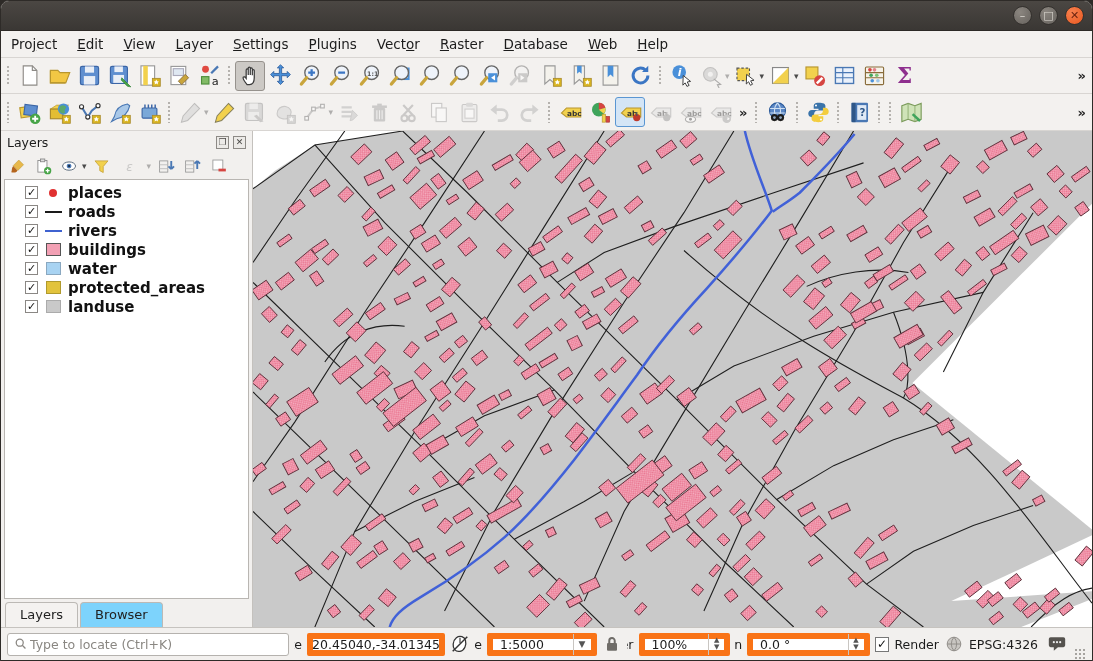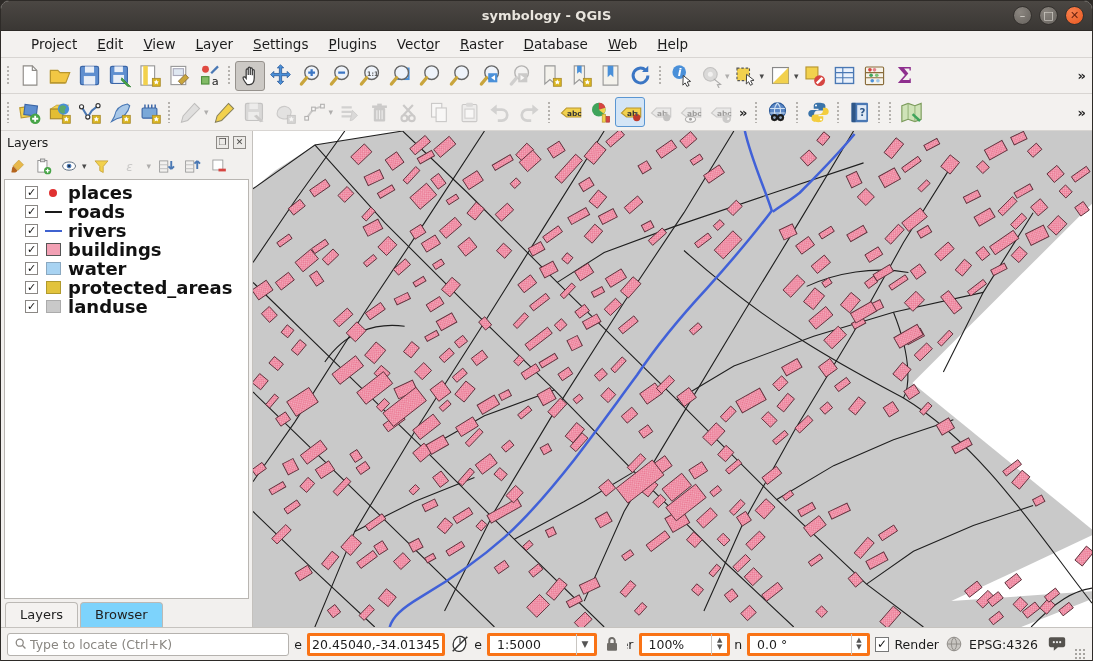--- a/index.html
+++ b/index.html
@@ -5,21 +5,21 @@
   html,body{margin:0;padding:0;background:#2d2a27;font-family:"DejaVu Sans",sans-serif;}
   *{box-sizing:border-box;}
   .window{width:1093px;height:661px;display:flex;flex-direction:column;border-radius:9px 9px 0 0;overflow:hidden;background:#f2f0ee;border:1px solid #2e2b28;}
   
   .titlebar{height:30px;flex:0 0 30px;background:linear-gradient(#4b4743,#3a3734);display:flex;align-items:center;position:relative;border-bottom:1px solid #2c2926;}
   .title{position:absolute;left:0;right:0;text-align:center;color:#e9e5de;font-weight:bold;font-size:13px;}
   .winbtns{position:absolute;right:8px;top:5px;display:flex;gap:7px;}
   .wbtn{width:19px;height:19px;border-radius:50%;display:flex;align-items:center;justify-content:center;font-size:11px;color:#dedad3;background:radial-gradient(circle at 35% 30%,#8b8680,#66625d);border:1px solid #34312e;cursor:default;}
   .wbtn.close{background:radial-gradient(circle at 35% 30%,#f8814f,#e8571f);color:#6d2410;font-weight:bold;}
   
-  .menubar{height:27px;flex:0 0 27px;background:#f3f1ef;display:flex;align-items:center;padding-left:20px;border-bottom:1px solid #d8d5d2;}
+  .menubar{height:27px;flex:0 0 27px;background:#f3f1ef;display:flex;align-items:center;padding-left:0;border-bottom:1px solid #d8d5d2;}
   .menu-item{padding:3px 10px;font-size:13.5px;color:#1c1c1c;}
   .menu-item u{text-decoration:underline;}
   
   .toolbar{background:#f3f1ef;display:flex;align-items:center;padding:1px 2px;border-bottom:1px solid #d8d5d2;}
   .toolbar.r1{height:36px;flex:0 0 36px;}
   .toolbar.r2{height:37px;flex:0 0 37px;}
   .tbtn{height:30px;min-width:30px;display:flex;align-items:center;justify-content:center;border-radius:3px;padding:0 1px;}
   .tbtn svg{width:25px;height:25px;}
   .tbtn.active{background:#ccc9c5;border:1px solid #96928d;}
   .tbtn.sel{background:#d4e5f6;border:1px solid #5a96d2;}
@@ -35,48 +35,47 @@
   .dock-header{height:22px;display:flex;align-items:center;padding:0 6px;font-size:12.5px;color:#1c1c1c;}
   .dock-header .sp{flex:1;}
   .dhbtn{width:13px;height:13px;border:1px solid #8d8a86;background:#eceae7;color:#4a4846;font-size:9px;line-height:11px;text-align:center;margin-left:4px;}
   .panel-toolbar{height:26px;display:flex;align-items:center;padding:0 4px;gap:2px;}
   .ptbtn{width:24px;height:22px;display:flex;align-items:center;justify-content:center;}
   .ptbtn svg{width:19px;height:19px;}
   .layer-list{flex:1;background:#fff;border:1px solid #b9b6b2;margin:0 3px;overflow:hidden;padding-top:3px;}
   .layer-row{display:flex;align-items:center;height:19px;padding-left:20px;gap:6px;}
   .lcheck{width:13px;height:13px;border:1px solid #8a8784;background:#fff;font-size:11px;line-height:12px;text-align:center;color:#111;flex:0 0 13px;}
   .lswatch{width:18px;display:flex;align-items:center;justify-content:center;flex:0 0 18px;}
-  .lname{font-size:18px;font-weight:600;color:#111;}
+  .lname{font-size:15px;font-weight:600;color:#111;}
   .lname.activelayer{}
   .dock-tabs{height:28px;flex:0 0 28px;display:flex;align-items:flex-end;padding-left:4px;gap:2px;background:#f2f0ee;}
   .dtab{padding:4px 14px 5px;font-size:13px;border:1px solid #bcb9b5;border-bottom:none;border-radius:4px 4px 0 0;background:#7dd3fc;color:#222;}
   .dtab.active{background:#f4f2f0;}
   .mapwrap{flex:1;position:relative;min-width:0;background:#fff;}
   .mapwrap svg{position:absolute;inset:0;width:100%;height:100%;}
   
   .statusbar{height:33px;flex:0 0 33px;background:#f2f0ee;border-top:1px solid #c6c3bf;display:flex;align-items:center;padding:0 6px;gap:5px;font-size:12.5px;color:#1c1c1c;}
   .locator{width:282px;height:23px;background:#fff;border:1px solid #b5b2ae;border-radius:3px;display:flex;align-items:center;padding:0 6px;flex:0 0 282px;}
   .locator input{border:none;outline:none;flex:1;font-size:12.5px;font-family:"DejaVu Sans",sans-serif;color:#333;background:transparent;}
   .locator input::placeholder{color:#8a8782;}
   .trunc{overflow:hidden;white-space:nowrap;direction:rtl;color:#1c1c1c;flex:0 0 auto;}
-  .sbox{background:#fff;border:3px solid #f97316;border-radius:2px;height:23px;display:flex;align-items:center;padding:0 7px;}
+  .sbox{background:#fff;border:6px solid #f97316;border-radius:2px;height:23px;display:flex;align-items:center;padding:0 7px;}
   .spin{display:flex;flex-direction:column;justify-content:center;border-left:1px solid #c9c6c2;height:21px;width:16px;align-items:center;color:#555;}
   .spin span{font-size:7px;line-height:7px;}
   .combo-dd{border-left:1px solid #c9c6c2;height:21px;width:18px;display:flex;align-items:center;justify-content:center;color:#555;font-size:9px;}
   .sb-icon svg{width:20px;height:20px;display:block;}
   .render-check{width:15px;height:15px;border:1px solid #777;background:#fff;font-size:12px;line-height:13px;text-align:center;color:#111;}
   .grip{width:12px;height:12px;margin-left:2px;background-image:radial-gradient(#a6a39f 1px,transparent 1.1px);background-size:4px 4px;align-self:flex-end;}
 </style>
 </head>
 <body>
 
 <div class="window">
 
   <div class="titlebar">
-    <div class="title">symbology - QGIS</div>
     <div class="winbtns">
       <div class="wbtn">–</div>
       <div class="wbtn">□</div>
       <div class="wbtn close">✕</div>
     </div>
   </div>
 
   <div class="menubar" id="menubar">
       <div class="menu-item">Pro<u>j</u>ect</div>
       <div class="menu-item"><u>E</u>dit</div>

